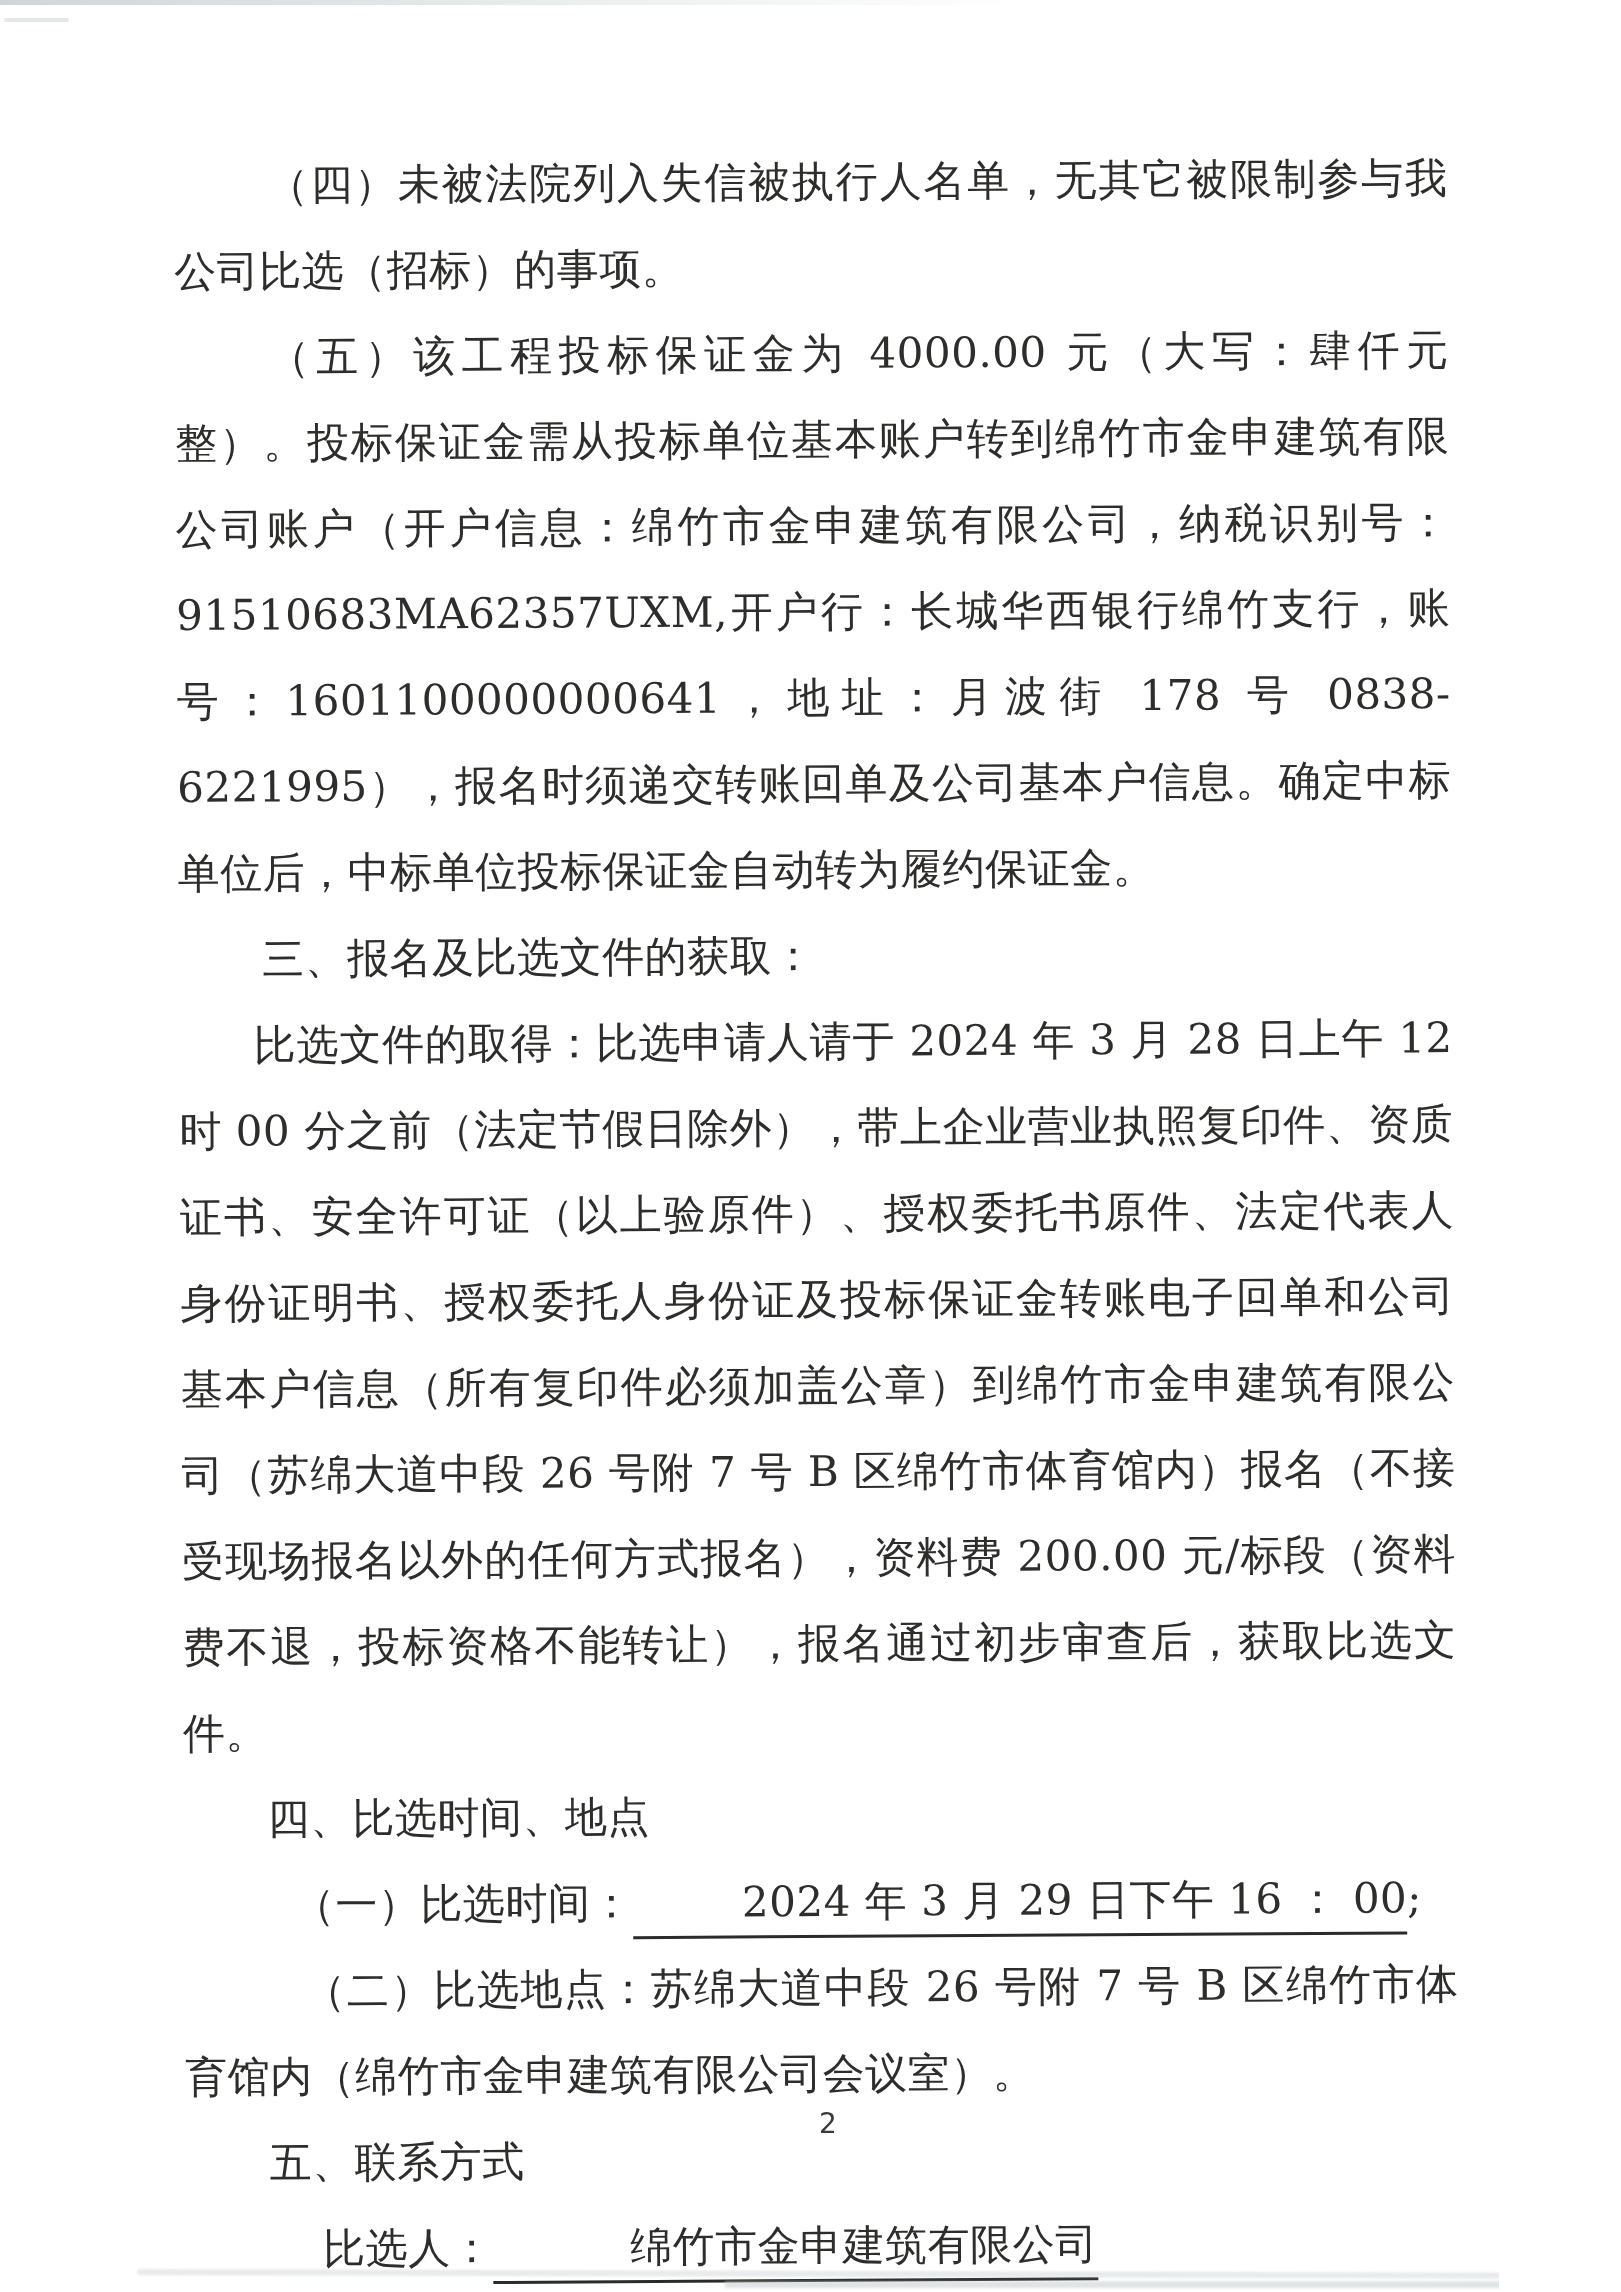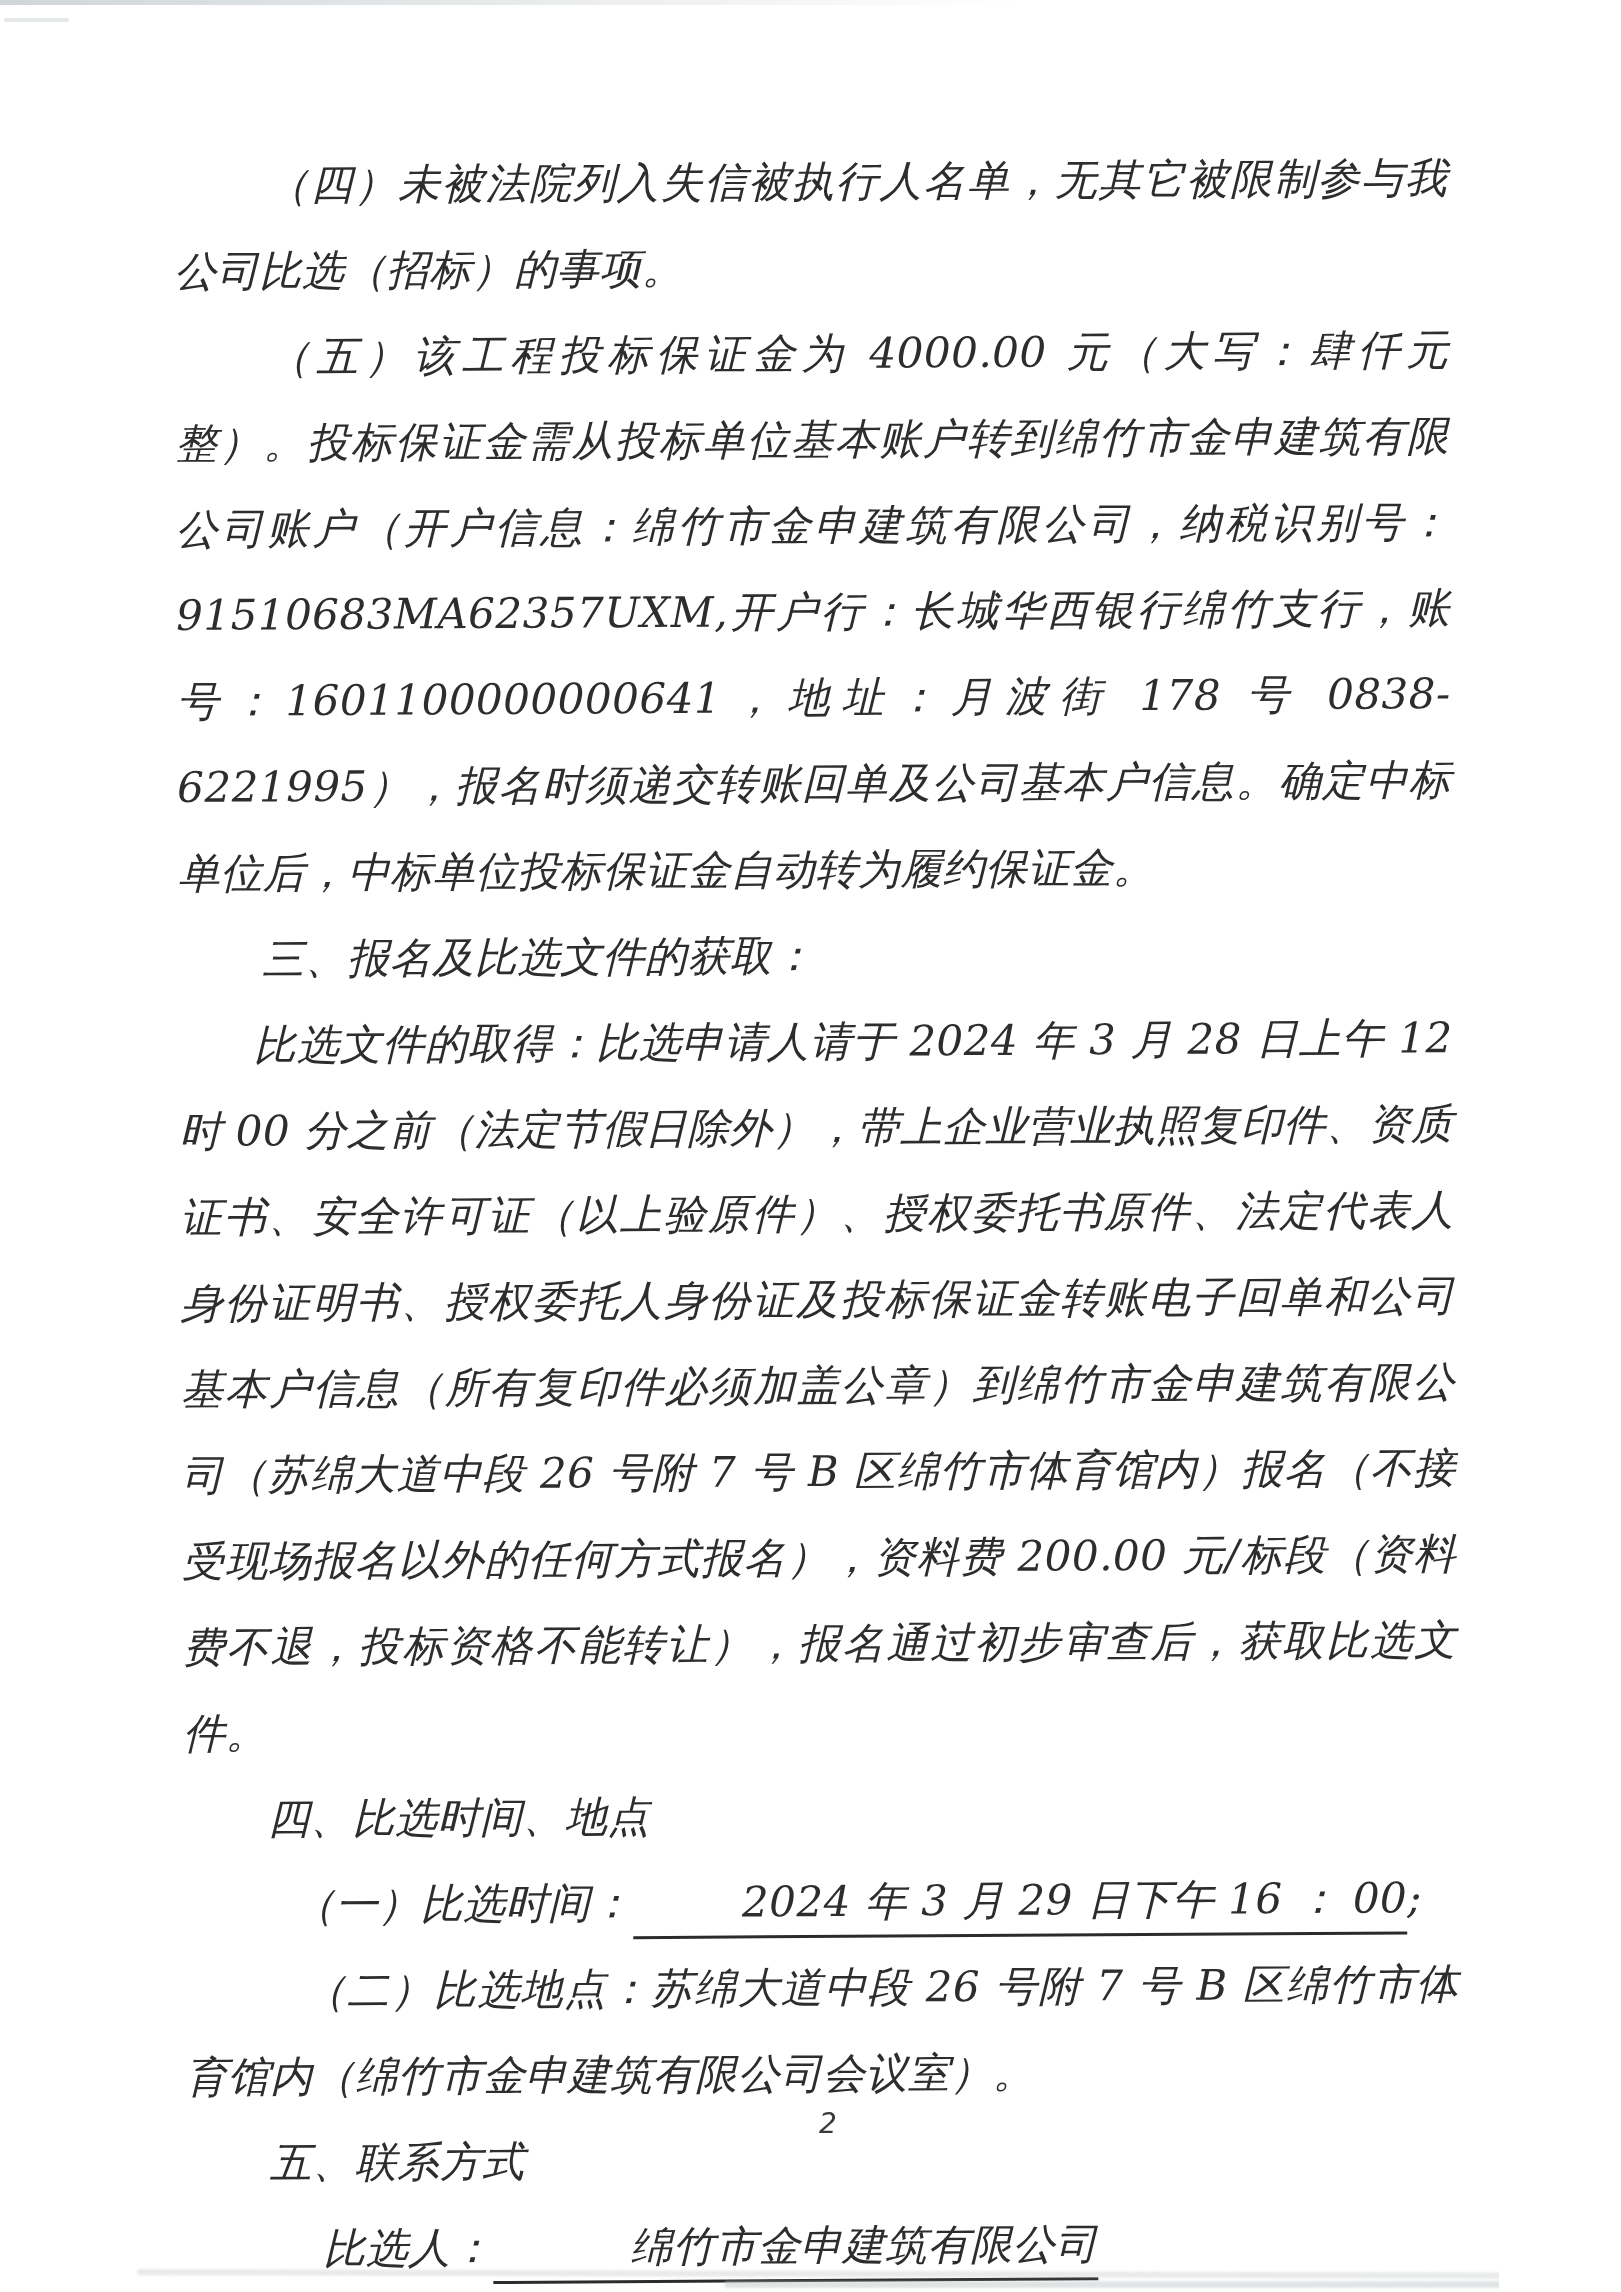--- a/index.html
+++ b/index.html
@@ -4,21 +4,20 @@
 <style>
   html, body { margin: 0; padding: 0; background: #ffffff; }
   .page {
     position: relative;
     width: 1499px;
     height: 2293px;
     background: #ffffff;
     overflow: hidden;
     font-family: "DejaVu Serif", "Liberation Serif", serif;
     color: #2e2d2b;
-    font-style: italic;
   }
   .content {
     position: absolute;
     left: 178px;
     top: 0;
     width: 1274px;
     padding-top: 139px;
     font-size: 42px;
     line-height: 86px;
     font-weight: 400;

